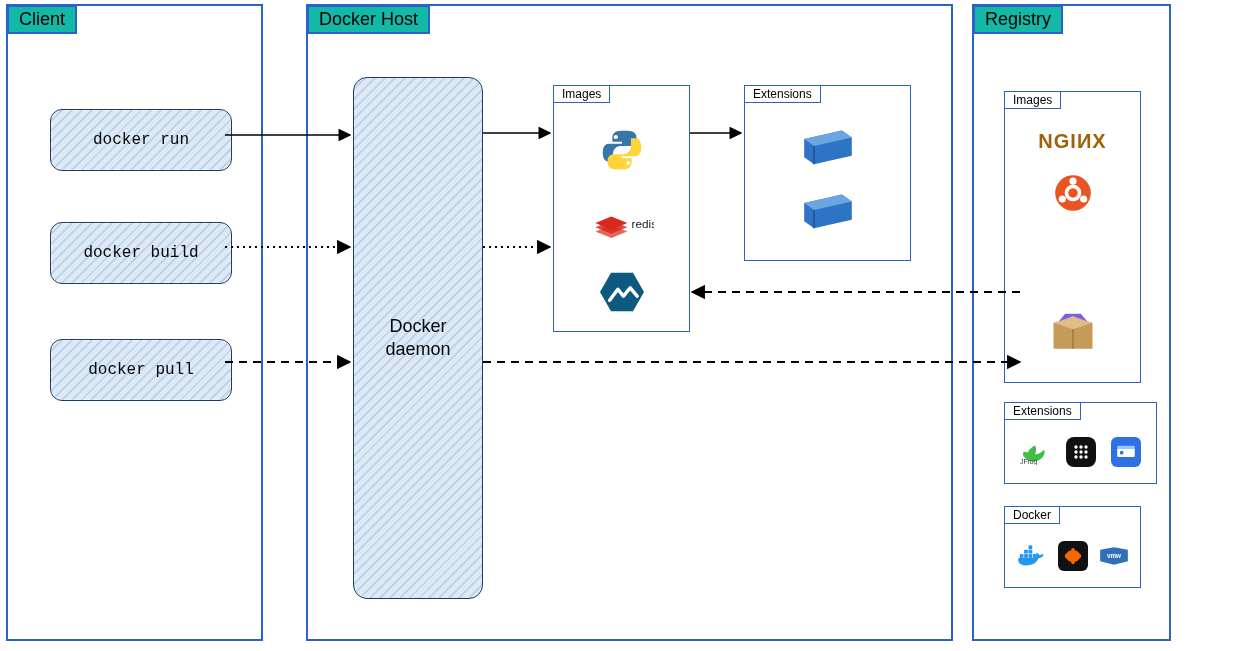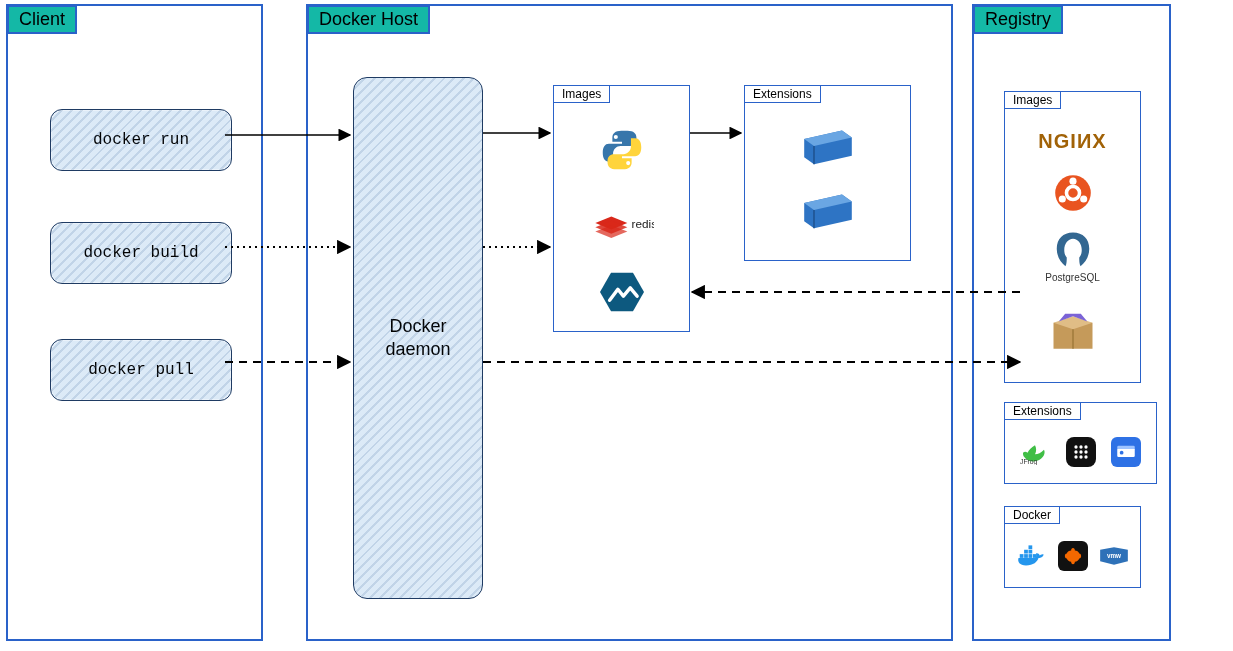--- a/index.html
+++ b/index.html
@@ -152,28 +152,20 @@
       <div class="icon" style="position:absolute;left:0;right:0;top:82px;">
         <svg width="38" height="38" viewBox="0 0 64 64">
           <circle cx="32" cy="32" r="30" fill="#e95420"></circle>
           <circle cx="32" cy="32" r="11" fill="none" stroke="#fff" stroke-width="6"></circle>
           <circle cx="32" cy="12" r="6" fill="#fff"></circle>
           <circle cx="14" cy="42" r="6" fill="#fff"></circle>
           <circle cx="50" cy="42" r="6" fill="#fff"></circle>
         </svg>
       </div>
 
-      <div class="icon" style="position:absolute;left:0;right:0;top:138px;flex-direction:column;">
-        <svg width="40" height="40" viewBox="0 0 64 64">
-          <path fill="#336791" d="M32 4C16 4 6 14 6 30c0 12 6 22 14 28 2-4 2-10 2-14-2-2-4-6-4-12 0-10 6-18 14-18s14 8 14 18c0 6-2 10-4 12 0 4 0 10 2 14 8-6 14-16 14-28C58 14 48 4 32 4z"></path>
-          <circle cx="24" cy="26" r="3" fill="#fff"></circle>
-            <circle cx="40" cy="26" r="3" fill="#fff"></circle>
-        </svg>
-        <span style="font-size:10px;color:#333;margin-top:2px;">PostgreSQL</span>
-      </div>
 
       <div class="icon" style="position:absolute;left:0;right:0;top:214px;">
         <svg width="52" height="48" viewBox="0 0 80 70">
           <polygon points="10,24 70,24 70,64 10,64" fill="#c59a5a"></polygon>
           <polygon points="10,24 40,14 70,24 40,34" fill="#e0bd86"></polygon>
           <polygon points="18,22 40,14 62,22 52,10 28,10" fill="#7b63d6"></polygon>
           <line x1="40" y1="34" x2="40" y2="64" stroke="#9a7636" stroke-width="2"></line>
         </svg>
       </div>
     </div>

